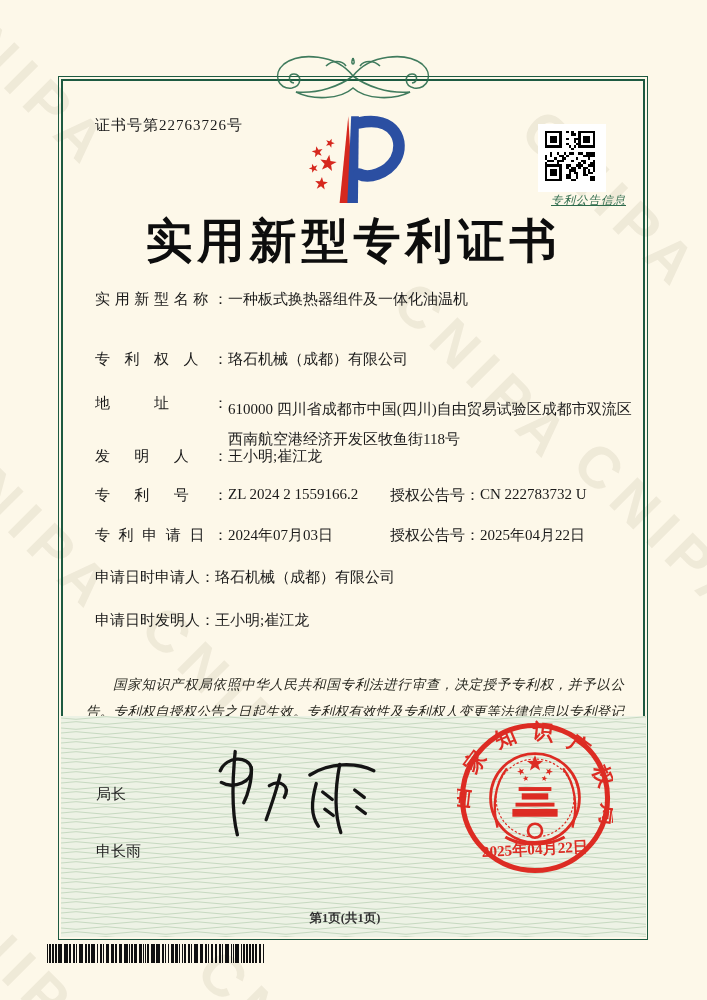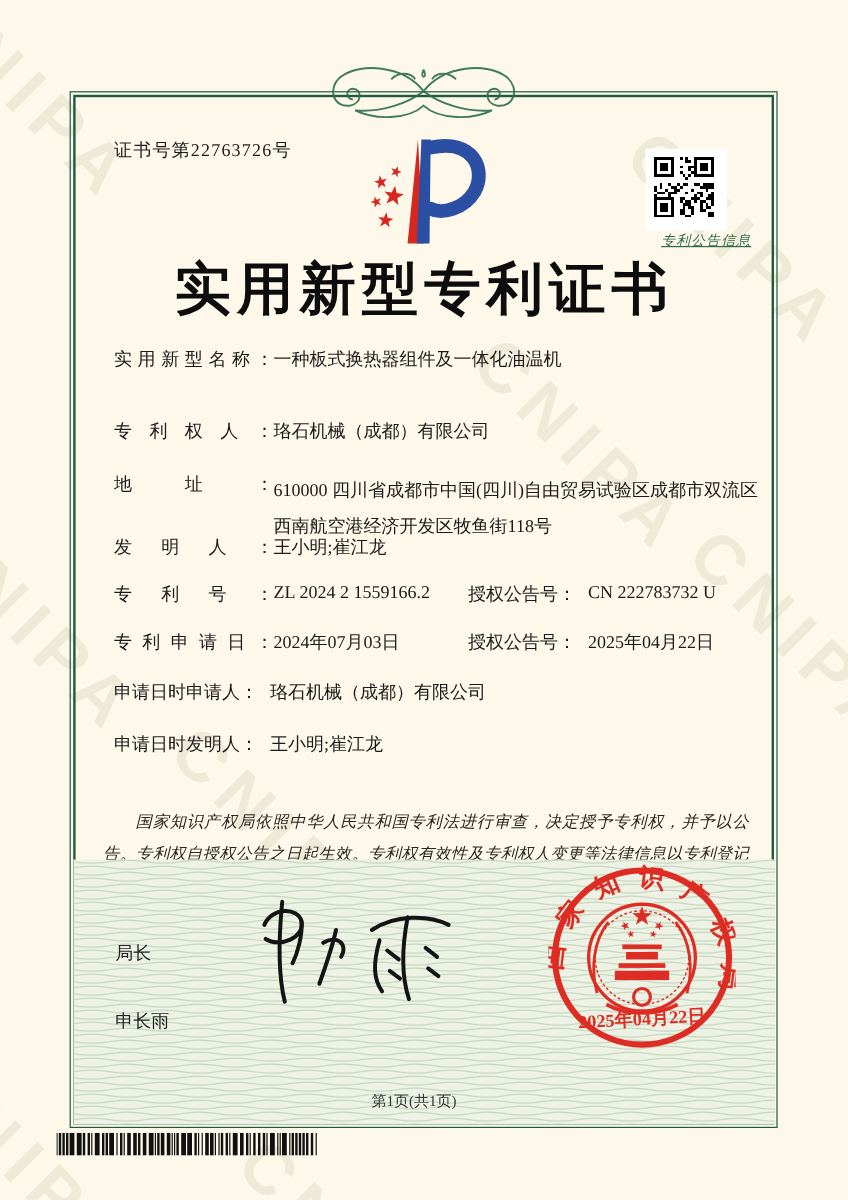--- a/index.html
+++ b/index.html
@@ -19,30 +19,30 @@
   
   .qrbox{left:538px;top:124px;width:64px;height:64px;background:#fff;padding:2px;}
   .qrcap{left:516px;top:193px;width:110px;text-align:right;font-size:11.5px;
          font-style:italic;color:#2e6b4c;letter-spacing:1px;text-decoration:underline;}
   .title{left:0;top:210px;width:707px;text-align:center;font-size:47px;font-weight:bold;
          letter-spacing:5px;color:#0d0d0d;}
   
   .row{position:absolute;left:95px;font-size:15px;white-space:nowrap;}
   .lab{display:inline-block;width:133px;text-align:justify;text-align-last:justify;
        vertical-align:top;}
-  .lab2{display:inline-block;margin-right:10px;vertical-align:top;}
+  .lab2{display:inline-block;vertical-align:top;}
   .val{display:inline-block;vertical-align:top;}
   .val.wrap{white-space:normal;width:412px;line-height:30px;}
   .legal{left:86px;top:671px;width:538px;font-size:13.5px;font-style:italic;
          line-height:27px;text-align:justify;text-indent:2em;color:#26261f;}
   
   .band{left:61px;top:716px;width:585px;height:221px;overflow:hidden;}
   .officer{left:96px;font-size:15px;font-family:"Liberation Sans","DejaVu Sans",sans-serif;
            color:#222;}
-  .footer{left:0;top:910px;width:690px;text-align:center;font-size:12.5px;color:#333;}
+  .footer{left:0;top:910px;width:690px;text-align:center;font-size:12.5px;color:#333;font-weight:bold;}
   .barcode{left:47px;top:944px;width:221px;height:19px;}
   .seal-svg{position:absolute;left:457px;top:720px;width:156px;height:156px;}
   svg{display:block;}
 </style>
 </head>
 <body>
 
 <div class="wm" style="left:-34px;top:-26px;">CNIPA</div>
 <div class="wm" style="left:556px;top:96px;">CNIPA</div>
 <div class="wm" style="left:428px;top:268px;">CNIPA</div>

